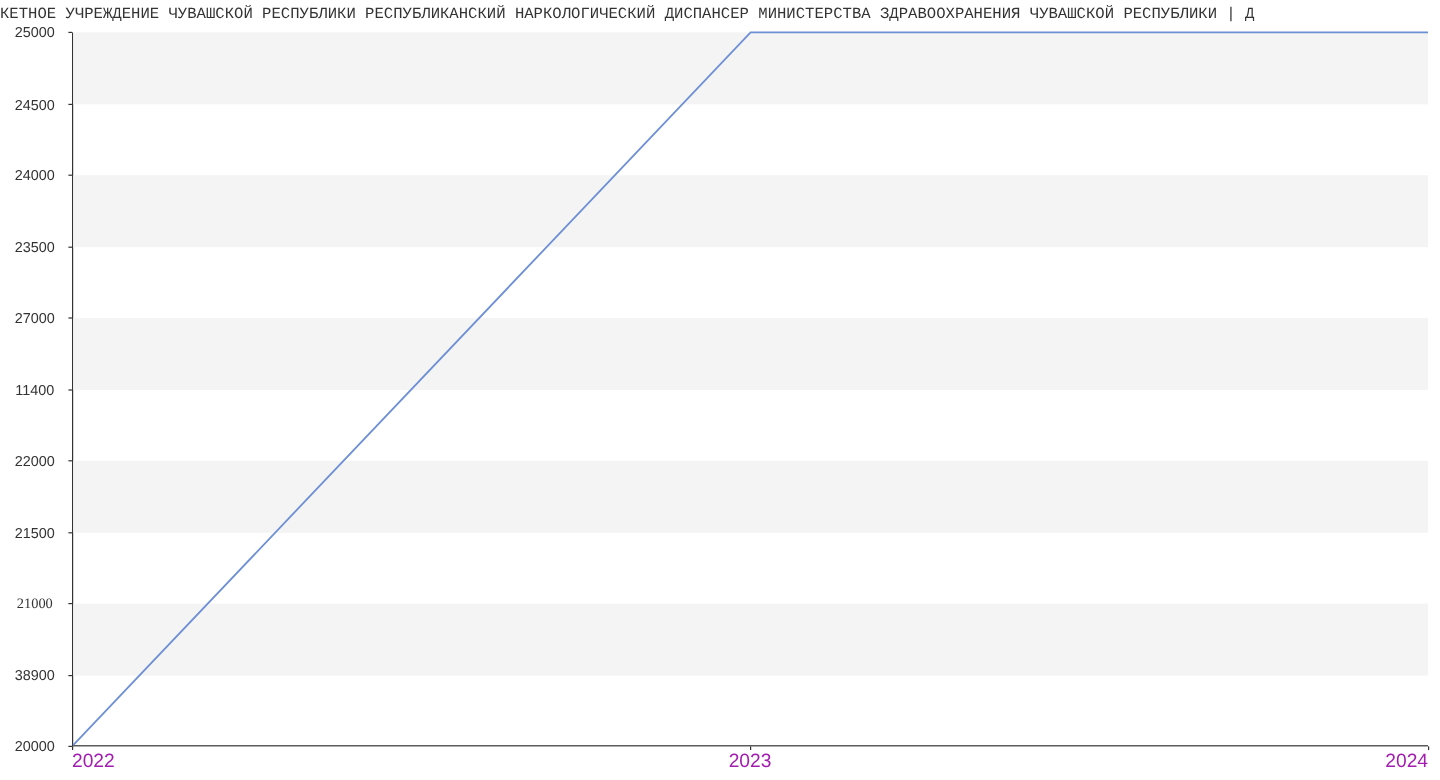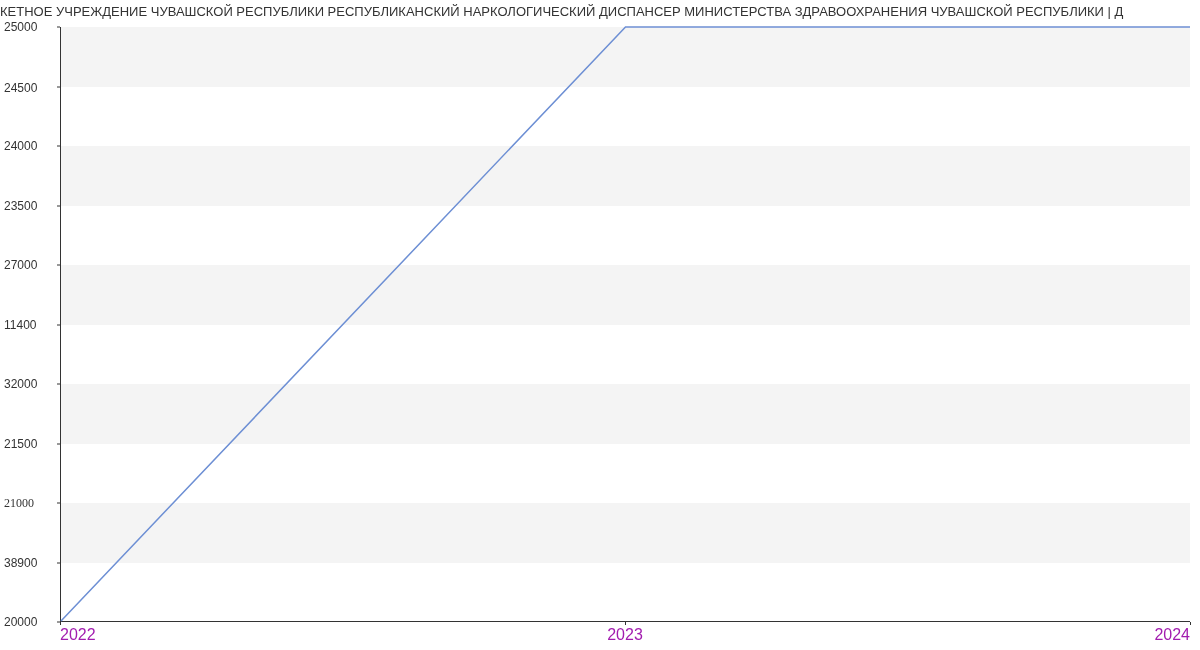--- a/index.html
+++ b/index.html
@@ -10,20 +10,21 @@
       overflow: hidden;
       background: #fff;
     }
     .chart-title {
       font-size: 13px;
       color: #333;
       padding: 4px 12px 2px 0;
       white-space: nowrap;
       overflow: hidden;
       text-align: left;
+      font-family: Liberation Mono, monospace;
     }
     .chart-area {
       position: relative;
       width: 1200px;
       height: 630px;
     }
     .plot {
       position: absolute;
       left: 60px;
       top: 6px;
@@ -35,21 +36,21 @@
     .grid-band {
       position: absolute;
       left: 0;
       width: 100%;
       background: #f4f4f4;
     }
     .y-tick-label {
       position: absolute;
       right: 1146px;
       width: 50px;
-      text-align: left;
+      text-align: center;
       font-size: 12px;
       color: #333;
       transform: translateY(-50%);
     }
     .x-tick-label {
       position: absolute;
       top: 605px;
       font-size: 16px;
       color: #a21caf;
       transform: translateX(-50%);
@@ -100,21 +101,21 @@
     </svg>
   </div>
 <div class="y-tick-label" style="top: 601px;">20000</div>
     <div class="y-tick-mark" style="top: 601px;"></div>
     <div class="y-tick-label" style="top: 541.5px;">38900</div>
     <div class="y-tick-mark" style="top: 541.5px;"></div>
     <div class="y-tick-label" style="top: 482px; font-family: Liberation Serif, serif;">21000</div>
     <div class="y-tick-mark" style="top: 482px;"></div>
     <div class="y-tick-label" style="top: 422.5px;">21500</div>
     <div class="y-tick-mark" style="top: 422.5px;"></div>
-    <div class="y-tick-label" style="top: 363px;">32000</div>
+    <div class="y-tick-label" style="top: 363px;">22000</div>
     <div class="y-tick-mark" style="top: 363px;"></div>
     <div class="y-tick-label" style="top: 303.5px;">11400</div>
     <div class="y-tick-mark" style="top: 303.5px;"></div>
     <div class="y-tick-label" style="top: 244px;">27000</div>
     <div class="y-tick-mark" style="top: 244px;"></div>
     <div class="y-tick-label" style="top: 184.5px;">23500</div>
     <div class="y-tick-mark" style="top: 184.5px;"></div>
     <div class="y-tick-label" style="top: 125px;">24000</div>
     <div class="y-tick-mark" style="top: 125px;"></div>
     <div class="y-tick-label" style="top: 67px;">24500</div>

